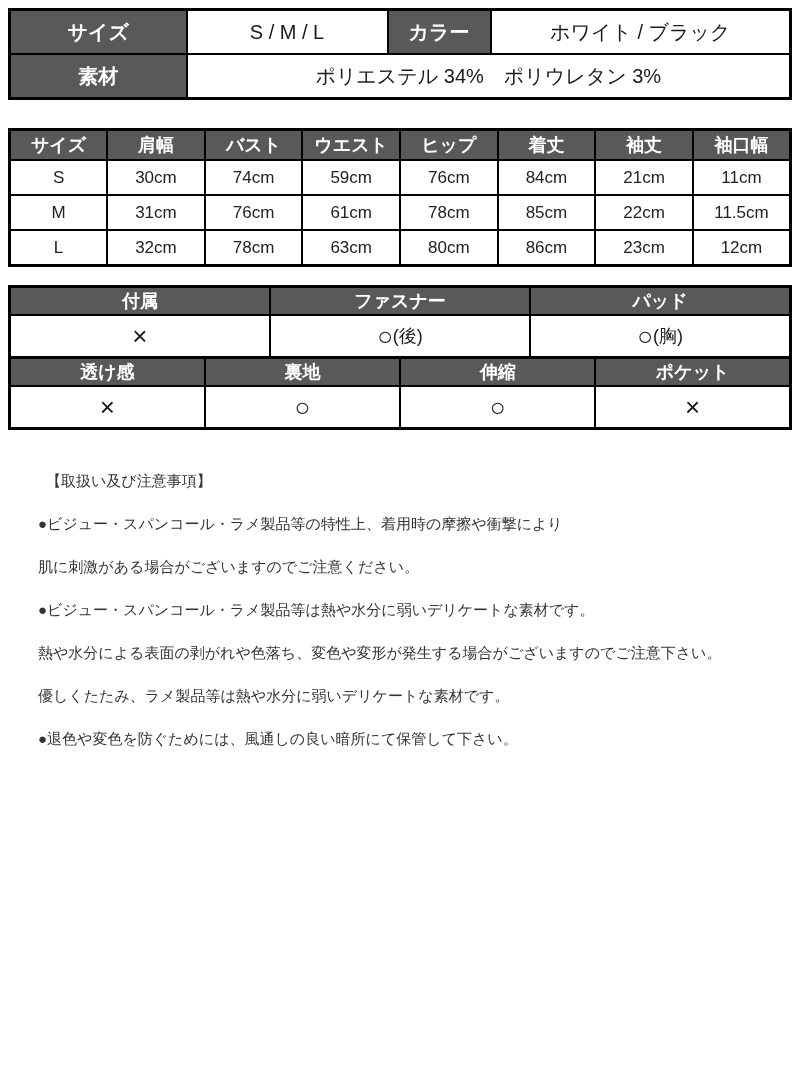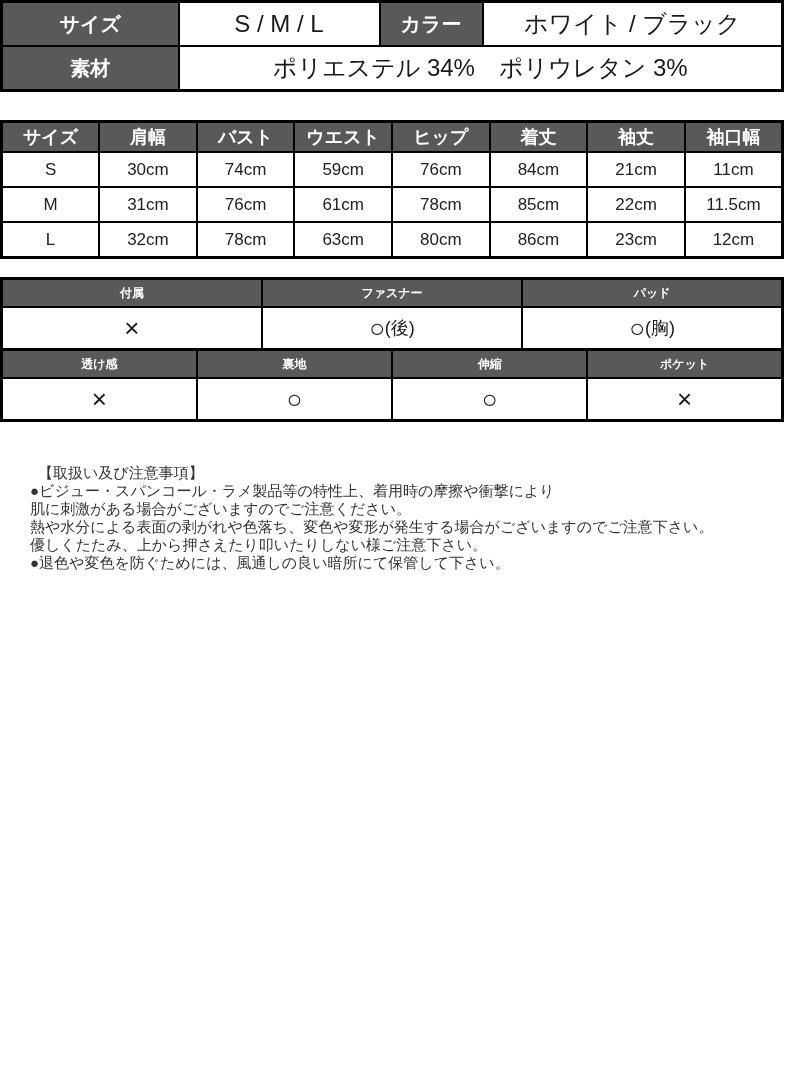--- a/index.html
+++ b/index.html
@@ -7,20 +7,21 @@
     padding: 0;
     background: #ffffff;
   }
   body {
     width: 800px;
     height: 1067px;
     font-family: "Liberation Sans", "DejaVu Sans", sans-serif;
     color: #1a1a1a;
   }
   .wrap {
+    padding: 8px;
     box-sizing: border-box;
   }
   table.tbl {
     border-collapse: collapse;
     border: 3px solid #000000;
     width: 784px;
     table-layout: fixed;
   }
   table.tbl td {
     border: 2px solid #000000;
@@ -28,44 +29,44 @@
     vertical-align: middle;
     padding: 0;
     overflow: hidden;
   }
   .hdr {
     background: #595959;
     color: #ffffff;
     font-weight: bold;
   }
   
-  .spec td { height: 42px; font-size: 24px; }
+  .spec td { height: 42px; font-size: 20px; }
   .spec .hdr { font-size: 20px; }
   
   .sizechart { margin-top: 28px; }
   .sizechart td.hcell { height: 28px; font-size: 18px; }
   .sizechart td.dcell { height: 33px; font-size: 17px; color: #222222; }
   
   .feat { margin-top: 18px; }
-  .feat td.hcell { height: 26px; font-size: 12px; }
+  .feat td.hcell { height: 26px; font-size: 18px; }
   .feat td.vcell { height: 40px; }
   .feat2 { margin-top: -3px; }
   .sym { font-size: 26px; line-height: 1; vertical-align: middle; }
   .note { font-size: 18px; vertical-align: middle; }
   
   .care {
     margin-top: 42px;
     padding-left: 30px;
     padding-right: 20px;
     font-size: 15px;
     line-height: 18px;
     color: #333333;
   }
   .care .title { padding-left: 8px; }
-  .care div { white-space: normal; }
+  .care div { white-space: normal; margin-top: 25px; }
 </style>
 </head>
 <body>
 
 <div class="wrap">
 
   <table class="tbl spec">
     <colgroup>
       <col style="width:177px">
         <col style="width:201px">
@@ -160,18 +161,19 @@
       <td class="vcell"><span class="sym">○</span></td>
       <td class="vcell"><span class="sym">×</span></td>
     </tr>
   </tbody>
     </table>
 
   <div class="care">
     <div class="title">【取扱い及び注意事項】</div>
     <div>●ビジュー・スパンコール・ラメ製品等の特性上、着用時の摩擦や衝撃により</div>
     <div>肌に刺激がある場合がございますのでご注意ください。</div>
+    <div>●ビジュー・スパンコール・ラメ製品等は熱や水分に弱いデリケートな素材です。</div>
     <div>熱や水分による表面の剥がれや色落ち、変色や変形が発生する場合がございますのでご注意下さい。</div>
-    <div>優しくたたみ、上から押さえたり叩いたりしない様ご注意下さい。</div>
+    <div>優しくたたみ、ラメ製品等は熱や水分に弱いデリケートな素材です。</div>
     <div>●退色や変色を防ぐためには、風通しの良い暗所にて保管して下さい。</div>
   </div>
 
 </div>
 
 </body></html>

